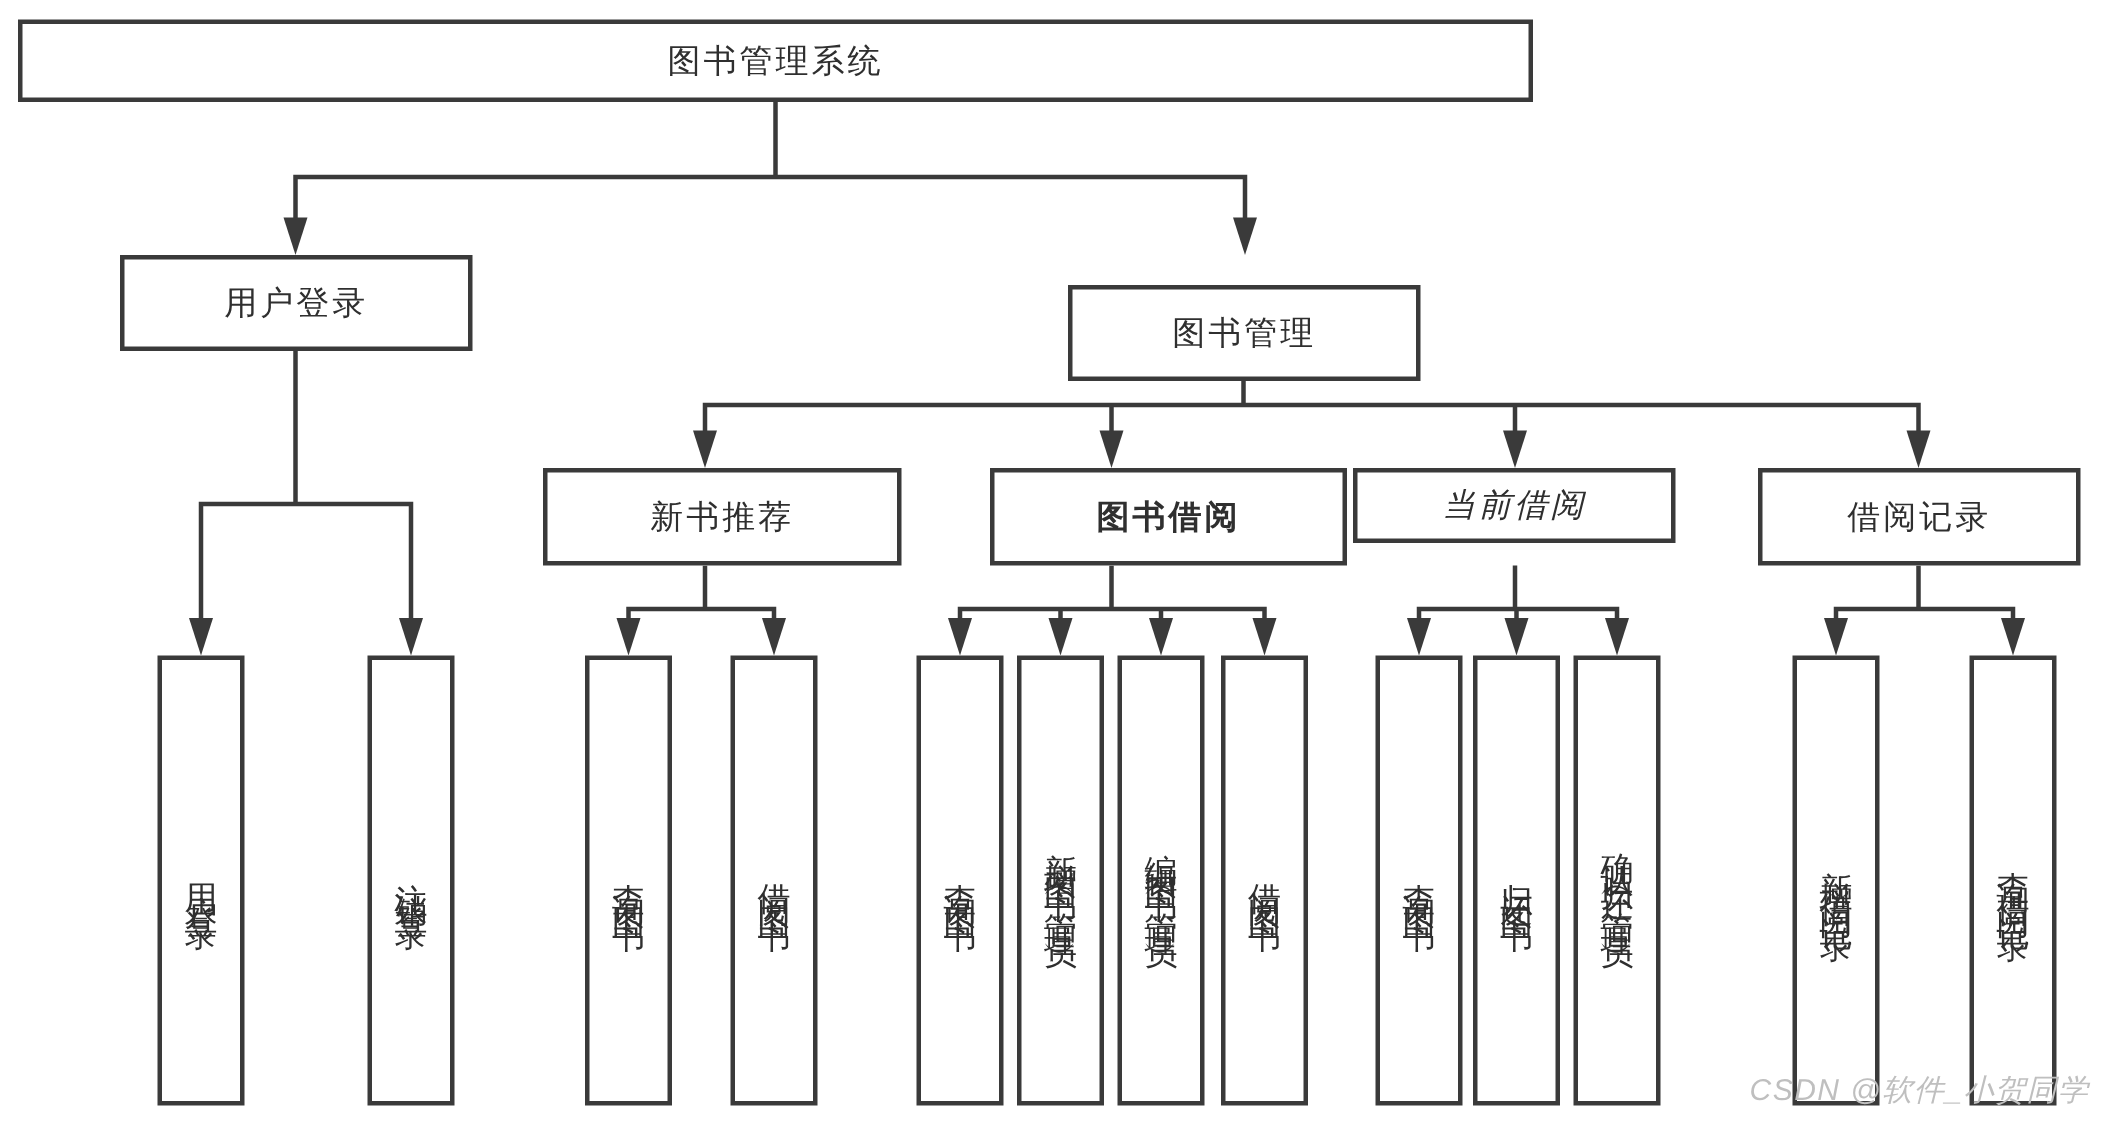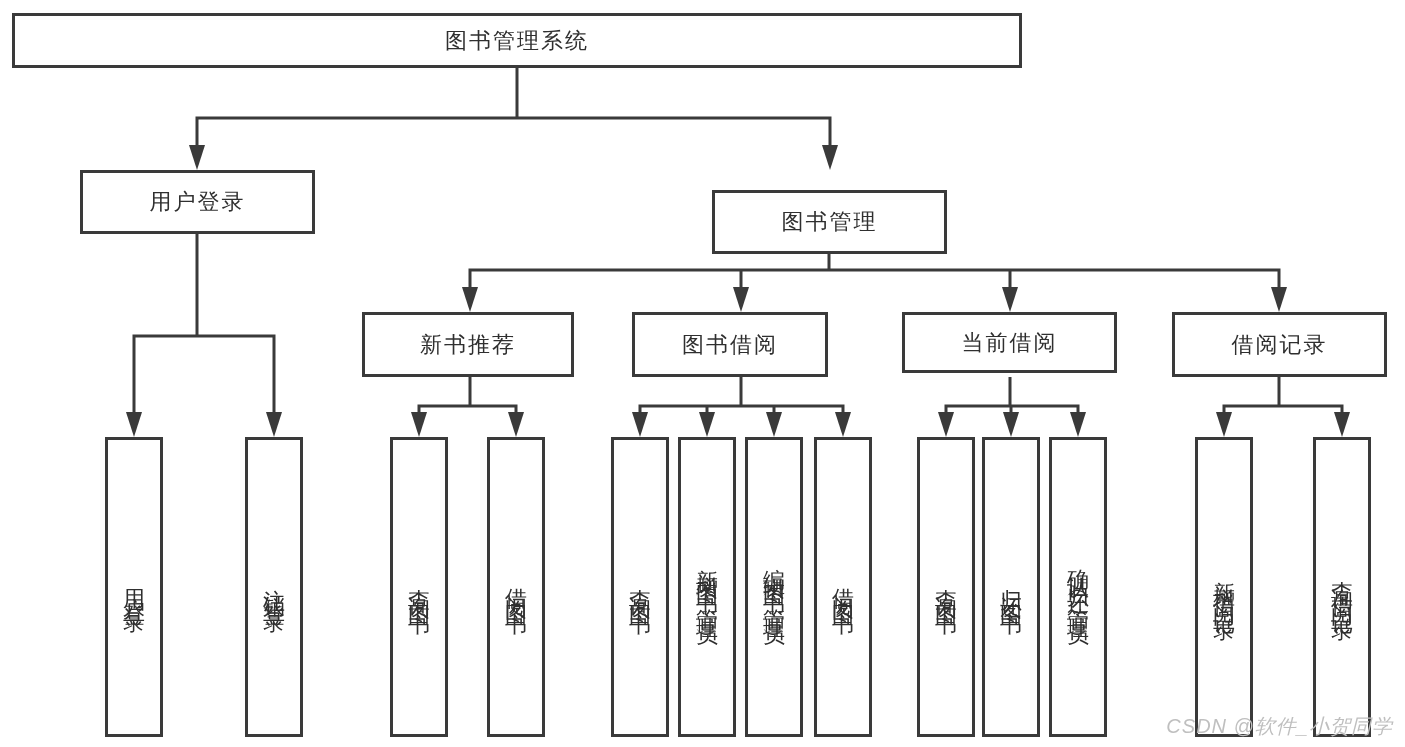--- a/index.html
+++ b/index.html
@@ -103,23 +103,23 @@
       <polygon points="1224,437 1216,412 1232,412"></polygon>
       <polygon points="1342,437 1334,412 1350,412"></polygon>
     </g>
   </svg>
 
   <div class="box h" style="left:12px; top:13px; width:1010px; height:55px;">图书管理系统</div>
 
   <div class="box h" style="left:80px; top:170px; width:235px; height:64px;">用户登录</div>
   <div class="box h" style="left:712px; top:170px; width:235px; height:64px;margin-top:20px;">图书管理</div>
 
-  <div class="box h" style="left:362px; top:312px; width:212px; height:65px;">新书推荐</div>
-  <div class="box h" style="left:632px; top:312px; width:196px; height:65px;">图书借阅</div>
-  <div class="box h" style="left:902px; top:312px; width:215px; height:61px;">当前借阅</div>
+  <div class="box h" style="left:362px; top:312px; width:239px; height:65px;">新书推荐</div>
+  <div class="box h" style="left:660px; top:312px; width:238px; height:65px;font-weight:bold;">图书借阅</div>
+  <div class="box h" style="left:902px; top:312px; width:215px; height:50px;font-style:italic;">当前借阅</div>
   <div class="box h" style="left:1172px; top:312px; width:215px; height:65px;">借阅记录</div>
 
   <div class="box leaf" style="left:105px;">
     <span>用户登录</span>
   </div>
   <div class="box leaf" style="left:245px;">
     <span>注销登录</span>
   </div>
   <div class="box leaf" style="left:390px;">
     <span>查询图书</span>

